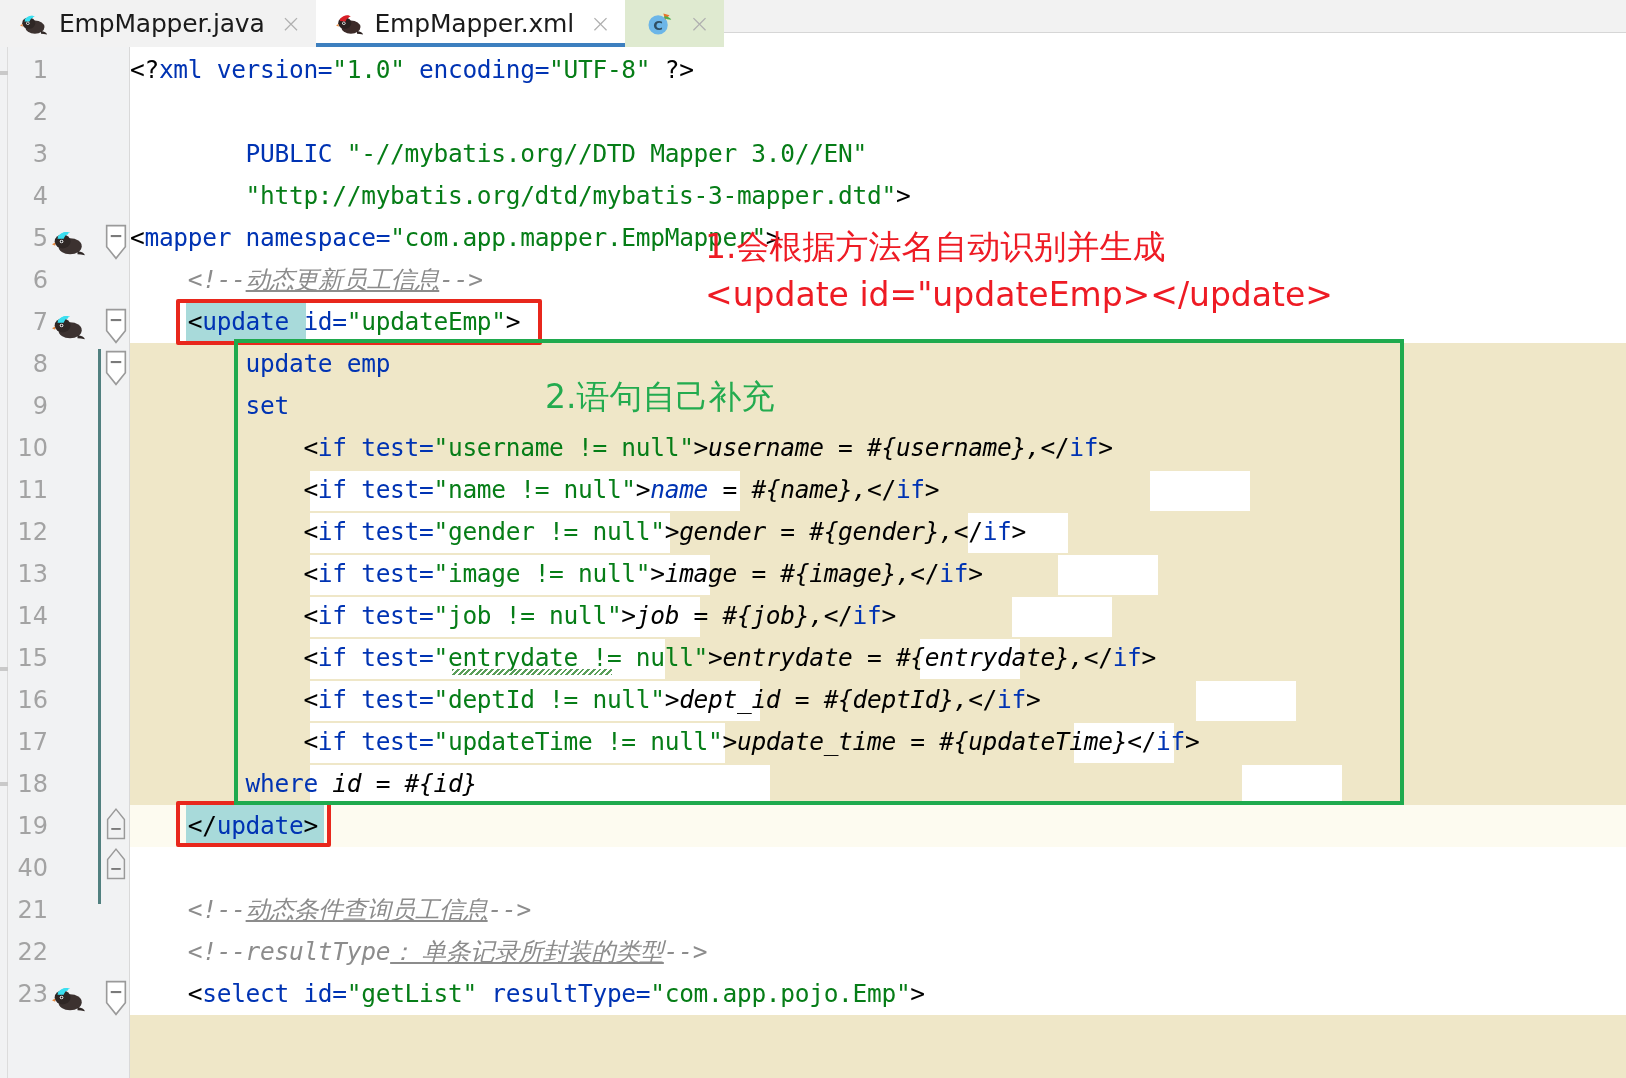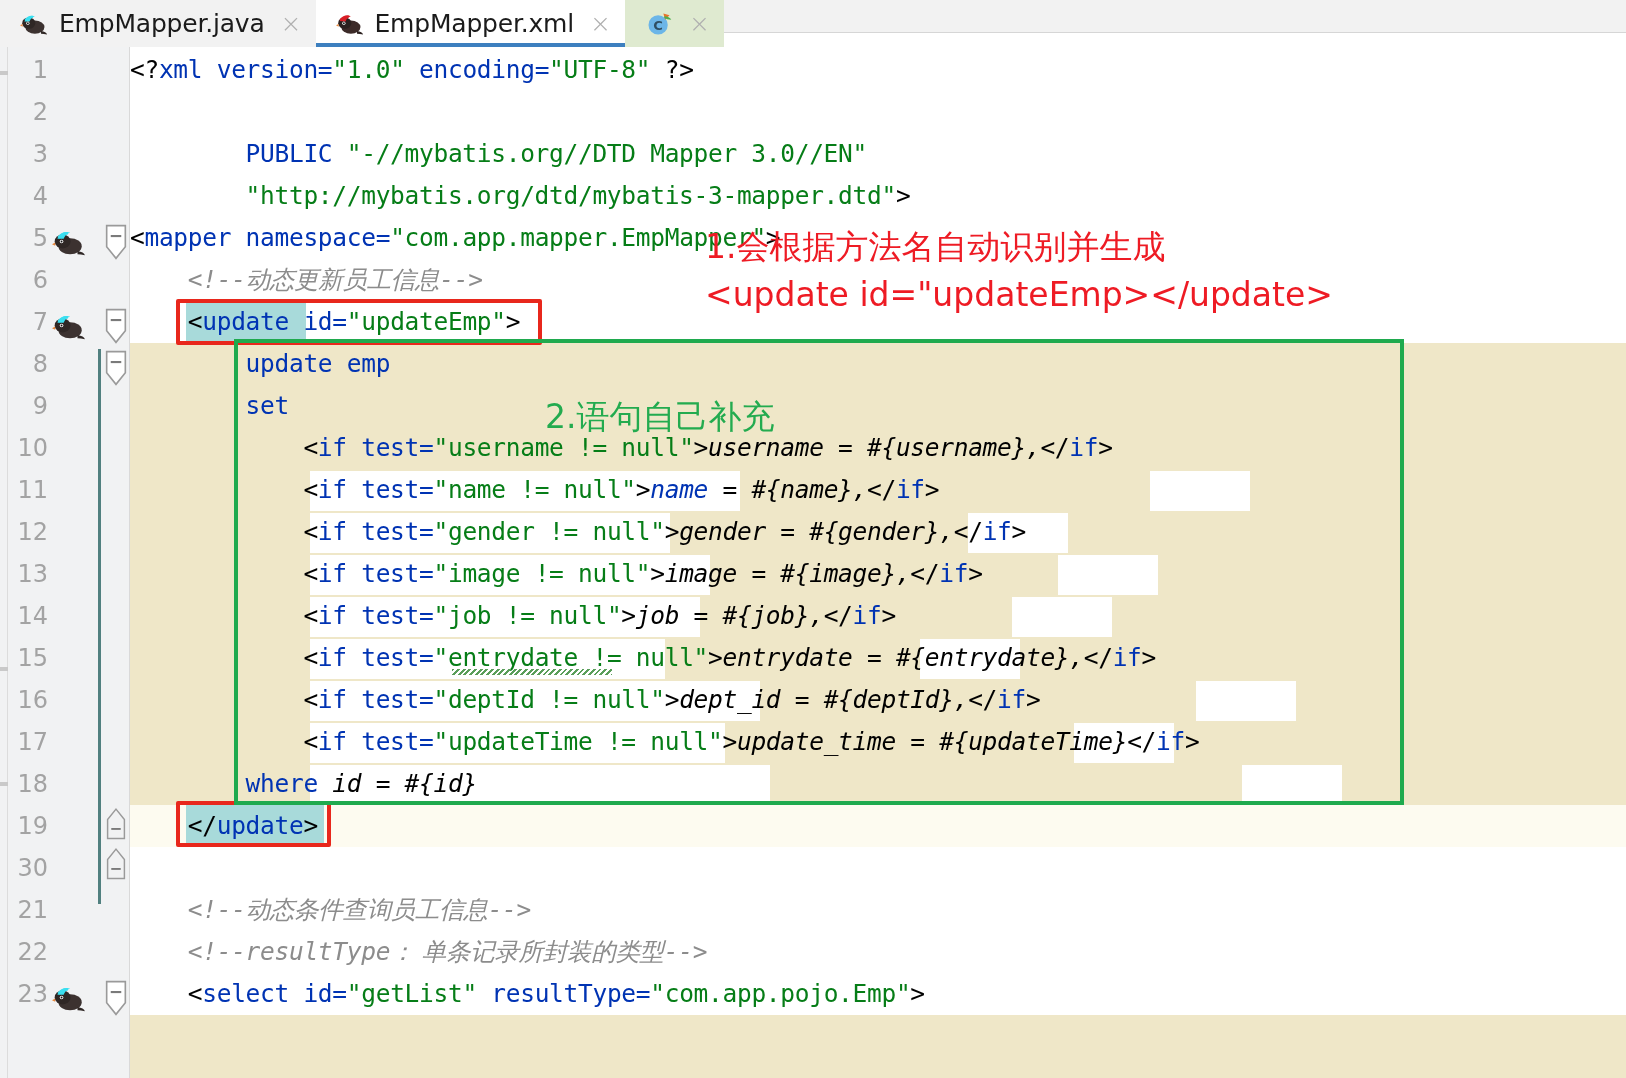--- a/index.html
+++ b/index.html
@@ -139,21 +139,21 @@
   .codeline {
     position: absolute;
     left: 0;
     height: 42px;
     line-height: 42px;
     font-family: "DejaVu Sans Mono", monospace;
     font-size: 24.5px;
     white-space: pre;
     letter-spacing: -0.3px;
   }
-  .cn { font-family: "DejaVu Sans", sans-serif; }
+  .cn { font-family: "DejaVu Sans", sans-serif; text-decoration: underline; }
 
   
   .t-tag     { color: #0033b3; }
   .t-attr    { color: #0033b3; }
   .t-str     { color: #067d17; }
   .t-plain   { color: #000000; }
   .t-punct   { color: #000000; }
   .t-comment { color: #8c8c8c; font-style: italic; }
   .t-kw      { color: #0033b3; }
   .t-ital    { color: #000000; font-style: italic; }
@@ -180,21 +180,21 @@
     position: absolute;
     border: 4px solid #1faa4e;
     pointer-events: none;
   }
   .ann {
     position: absolute;
     font-family: "DejaVu Sans", sans-serif;
     white-space: pre;
   }
   .ann-red   { color: #ee1b24; font-size: 33px; }
-  .ann-green { color: #23ab4f; font-size: 33px; margin-top: 20px; }
+  .ann-green { color: #23ab4f; font-size: 33px; }
 </style>
 </head>
 <body>
 
 <div id="tabbar">
 
   <div class="tab inactive-1">
     <svg class="tab-icon" viewBox="0 0 32 32">
       <ellipse cx="17" cy="19.5" rx="11" ry="7.5" fill="#3c3230"></ellipse>
       <ellipse cx="10" cy="15" rx="7.5" ry="6.5" fill="#2f2725"></ellipse>
@@ -258,21 +258,21 @@
   <div class="lnum" style="top:380px">10</div>
   <div class="lnum" style="top:422px">11</div>
   <div class="lnum" style="top:464px">12</div>
   <div class="lnum" style="top:506px">13</div>
   <div class="lnum" style="top:548px">14</div>
   <div class="lnum" style="top:590px">15</div>
   <div class="lnum" style="top:632px">16</div>
   <div class="lnum" style="top:674px">17</div>
   <div class="lnum" style="top:716px">18</div>
   <div class="lnum" style="top:758px">19</div>
-  <div class="lnum" style="top:800px">30</div>
+  <div class="lnum" style="top:800px">40</div>
   <div class="lnum" style="top:842px">21</div>
   <div class="lnum" style="top:884px">22</div>
   <div class="lnum" style="top:926px">23</div>
 
   <svg class="gutter-bird" style="top:174px" viewBox="0 0 32 32">
     <ellipse cx="17" cy="20" rx="11" ry="7.5" fill="#3c3230"></ellipse>
     <ellipse cx="10" cy="15.5" rx="7.5" ry="6.5" fill="#2f2725"></ellipse>
     <path d="M5 13 Q9 5 17 7 Q12 9 11 13 Z" fill="#3adff0"></path>
     <path d="M6 12 Q10 7 15 8" stroke="#3adff0" stroke-width="2.4" fill="none"></path>
     <circle cx="9" cy="15.5" r="1.7" fill="#ffffff"></circle>

